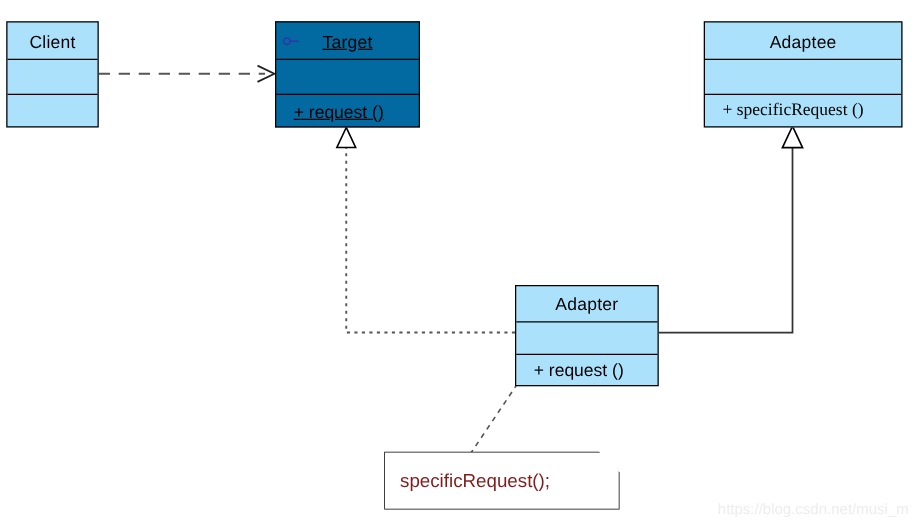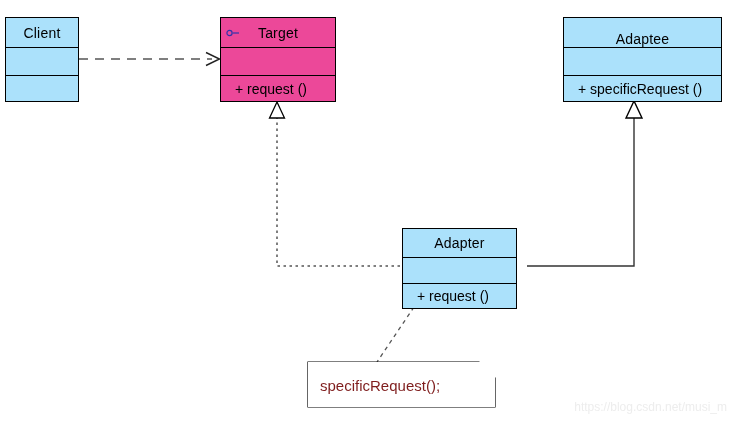--- a/index.html
+++ b/index.html
@@ -43,21 +43,21 @@
     color: #000000;
     letter-spacing: 0.2px;
     white-space: nowrap;
   }
   .cls-member {
     font-size: 14px;
     color: #000000;
     white-space: nowrap;
   }
   .fill-blue { background: #abe1fb; }
-  .fill-lav  { background: #ec4899; }
+  .fill-lav  { background: #0369a1; text-decoration: underline; }
 
   .iface-icon {
     position: absolute;
     left: 5px;
     top: 50%;
     transform: translateY(-50%);
     width: 14px;
     height: 8px;
   }
 
@@ -155,32 +155,32 @@
     </div>
     <div class="row divider member-row" style="height:28px;">
       <span class="cls-member"></span>
     </div>
     <div class="row divider member-row" style="flex:1;">
       <span class="cls-member">+ request ()</span>
     </div>
   </div>
 
   <div class="uml-class fill-blue" style="left:563px; top:17px; width:159px; height:85px;">
-    <div class="row name-row" style="height:29px;align-items:flex-end;">
+    <div class="row name-row" style="height:29px;">
       <span class="cls-name">Adaptee</span>
     </div>
     <div class="row divider member-row" style="height:28px;">
       <span class="cls-member"></span>
     </div>
-    <div class="row divider member-row" style="flex:1;">
+    <div class="row divider member-row" style="flex:1;font-family:Liberation Serif, serif;">
       <span class="cls-member">+ specificRequest ()</span>
     </div>
   </div>
 
-  <div class="uml-class fill-blue" style="left:402px; top:228px; width:115px; height:81px;">
+  <div class="uml-class fill-blue" style="left:412px; top:228px; width:115px; height:81px;">
     <div class="row name-row" style="height:28px;">
       <span class="cls-name">Adapter</span>
     </div>
     <div class="row divider member-row" style="height:26px;">
       <span class="cls-member"></span>
     </div>
     <div class="row divider member-row" style="flex:1;">
       <span class="cls-member">+ request ()</span>
     </div>
   </div>

